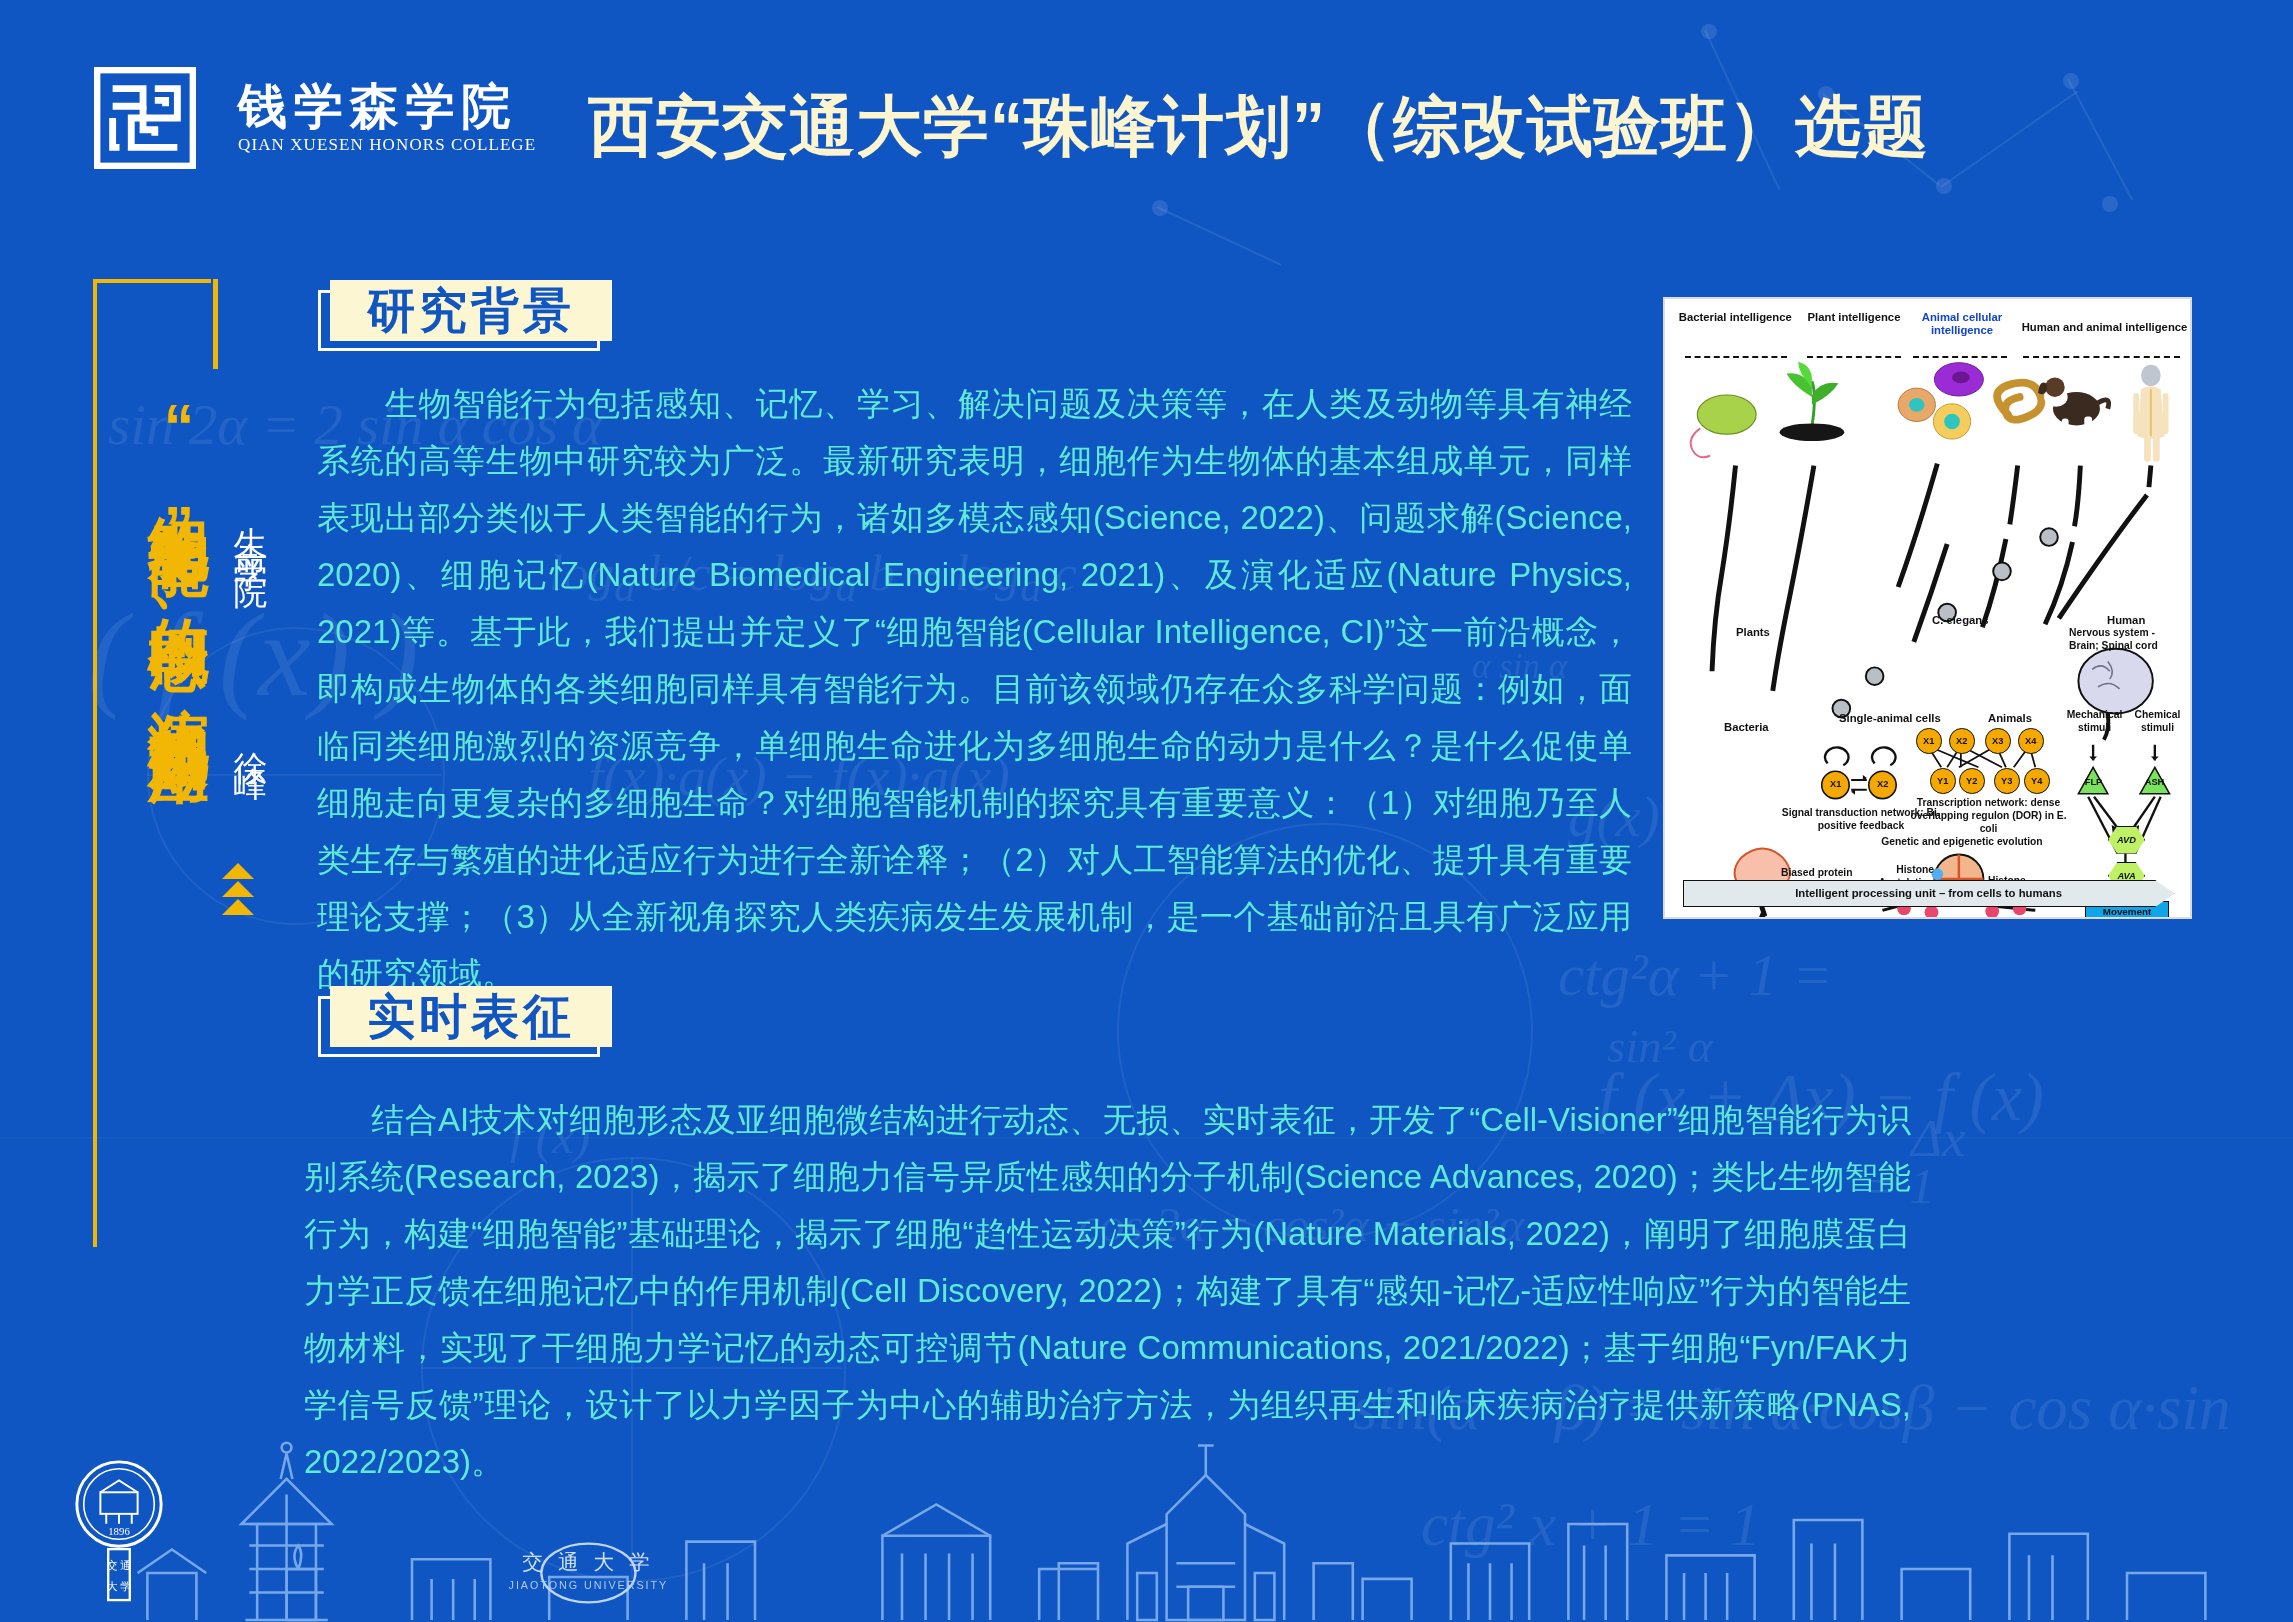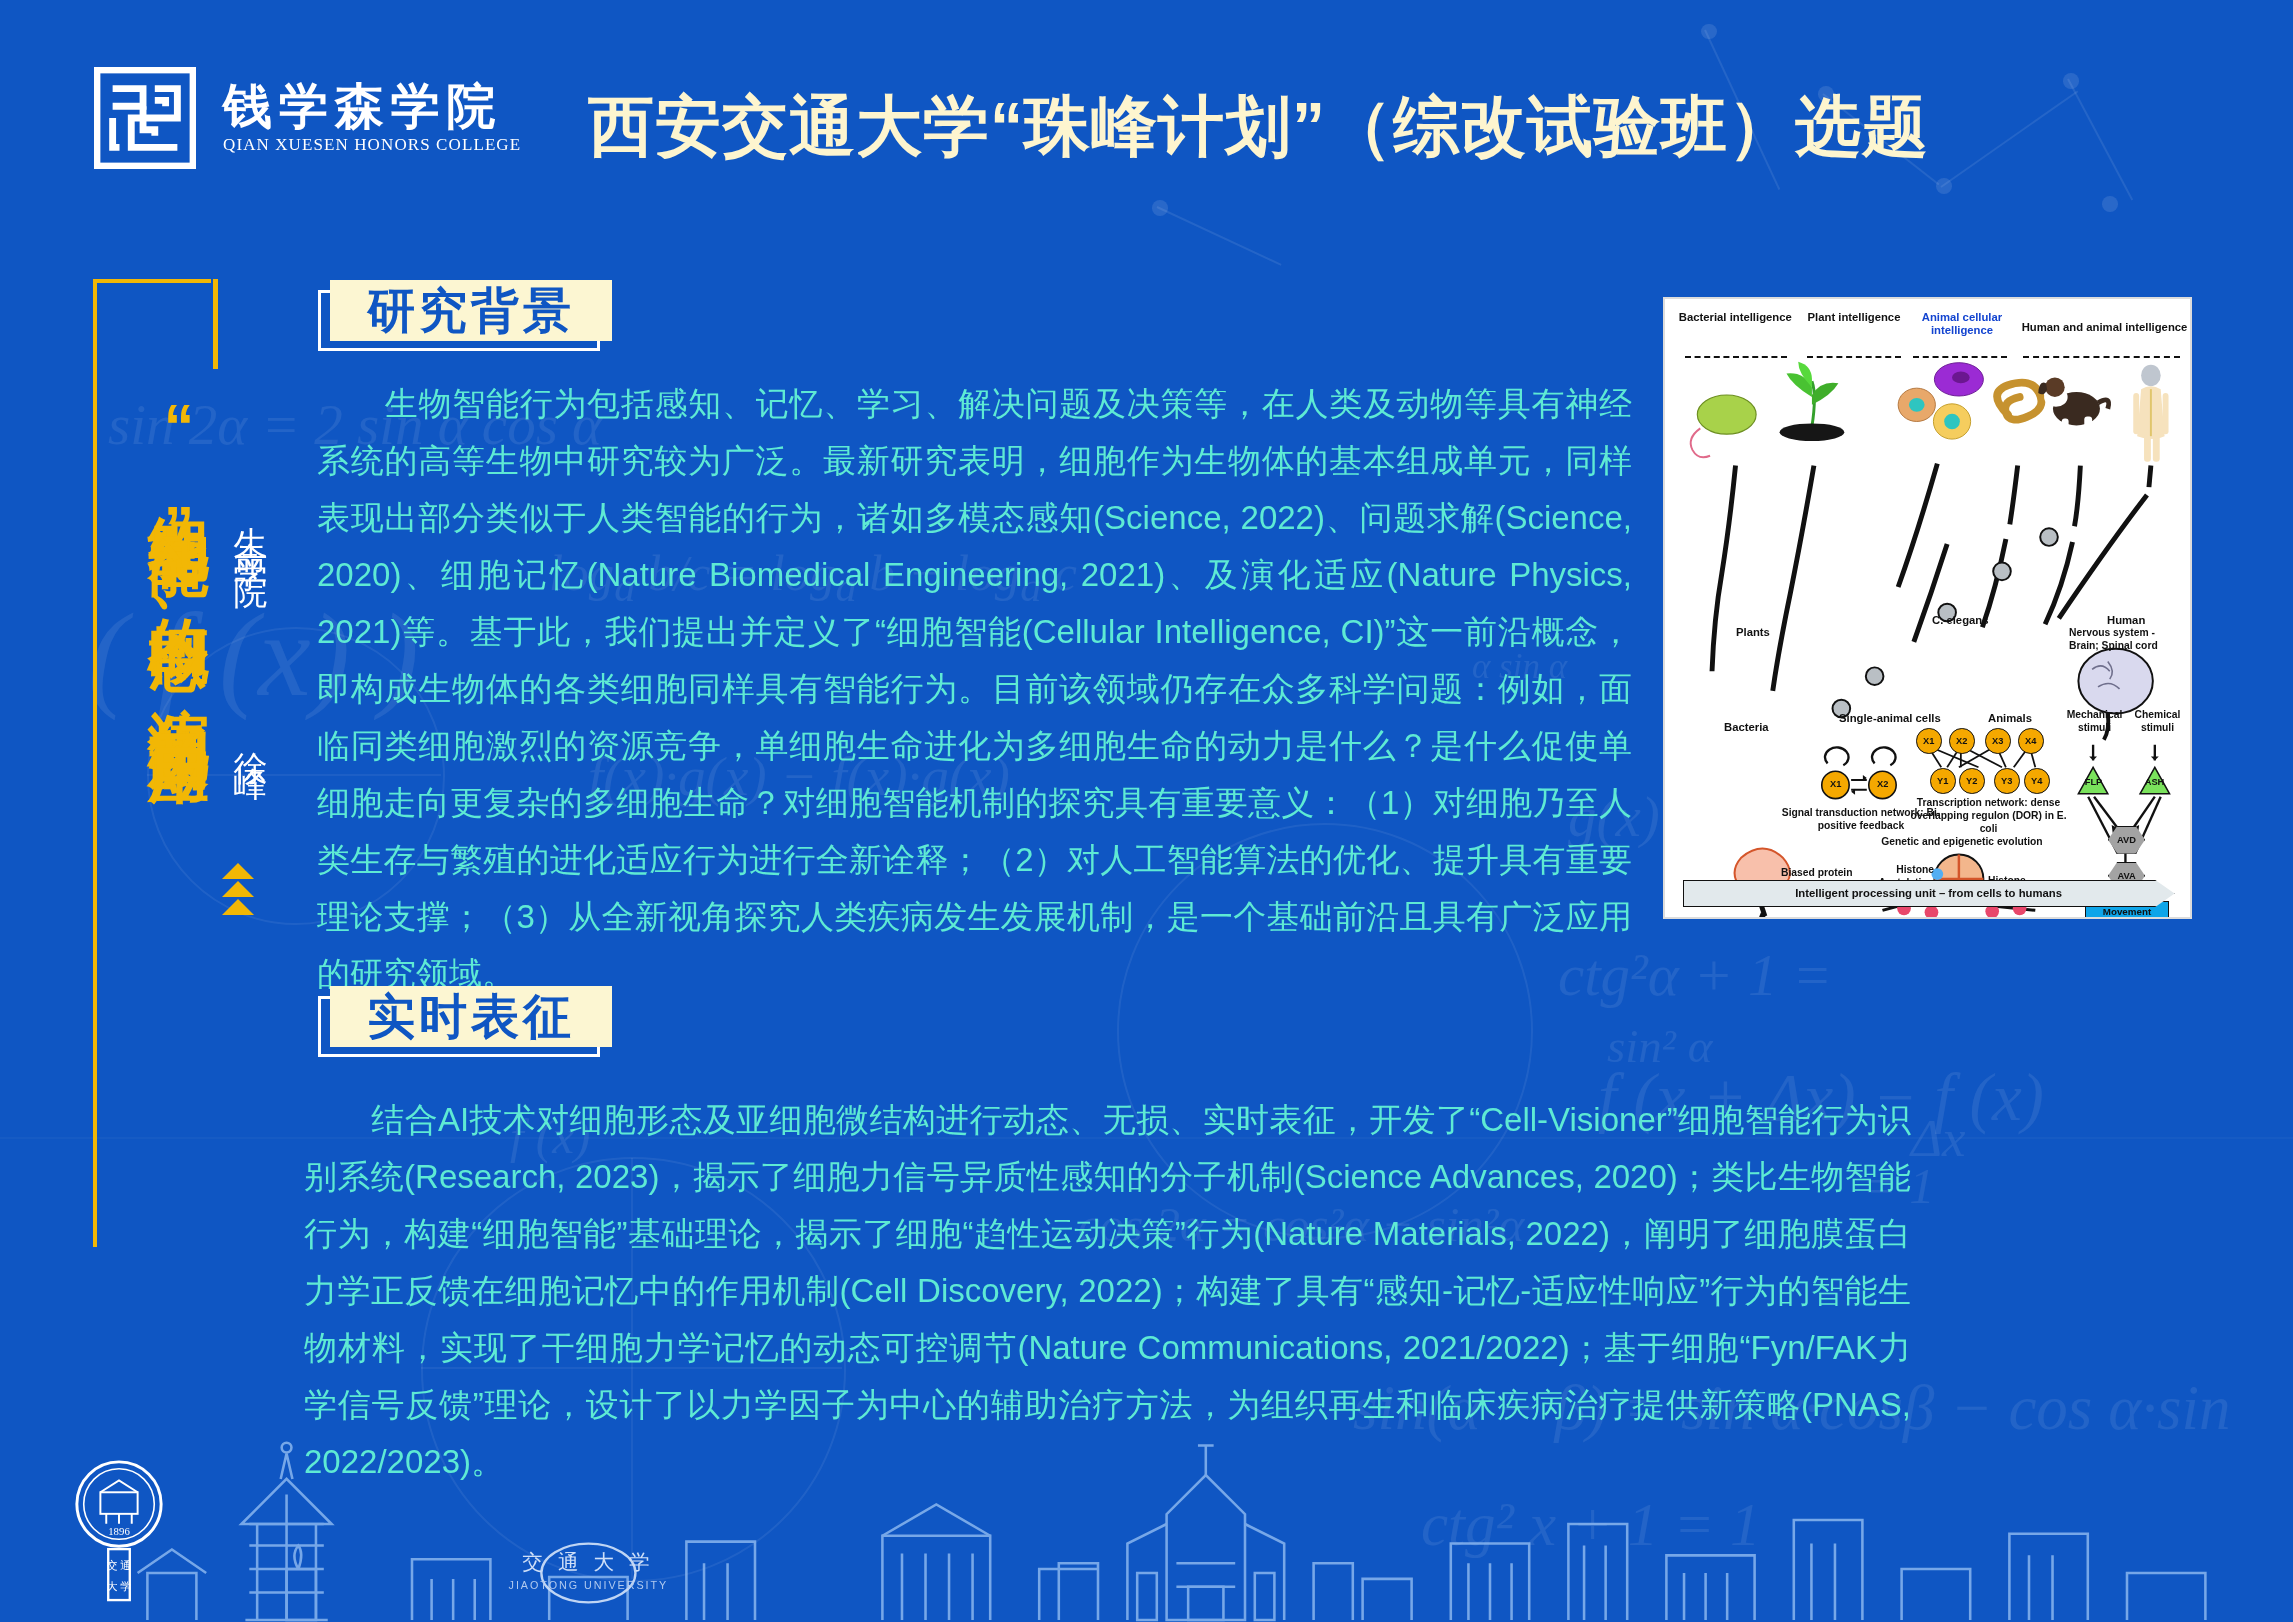--- a/index.html
+++ b/index.html
@@ -60,21 +60,21 @@
   .header {
     position: absolute;
     left: 0; top: 0;
     width: 2294px; height: 211px;
   }
   .logo-wrap {
     position: absolute;
     left: 94px; top: 67px;
     display: flex;
     align-items: center;
-    gap: 27px;
+    gap: 42px;
   }
   .logo-mark {
     width: 102px; height: 102px;
     position: relative;
   }
   .logo-text {
     display: flex;
     flex-direction: column;
     gap: 2px;
   }
@@ -270,30 +270,31 @@
     color: #111;
     font-size: 9.3px;
     font-weight: bold;
     display: flex;
     align-items: center;
     justify-content: center;
     font-family: "Liberation Sans", "DejaVu Sans", sans-serif;
   }
   .hexn {
     position: absolute;
-    background: #a3a3a3;
+    background: #bef264;
     border: 1.5px solid #111;
     color: #111;
     font-size: 9.3px;
     font-weight: bold;
     display: flex;
     align-items: center;
     justify-content: center;
     font-family: "Liberation Sans", "DejaVu Sans", sans-serif;
     clip-path: polygon(25% 0, 75% 0, 100% 50%, 75% 100%, 25% 100%, 0 50%);
+    font-style: italic;
   }
   .procbar {
     position: absolute;
     left: 17.6px; bottom: 9.8px;
     width: 490px; height: 25.5px;
     background: #e2e9ec;
     border: 1.5px solid #111;
     display: flex;
     align-items: center;
     justify-content: center;

